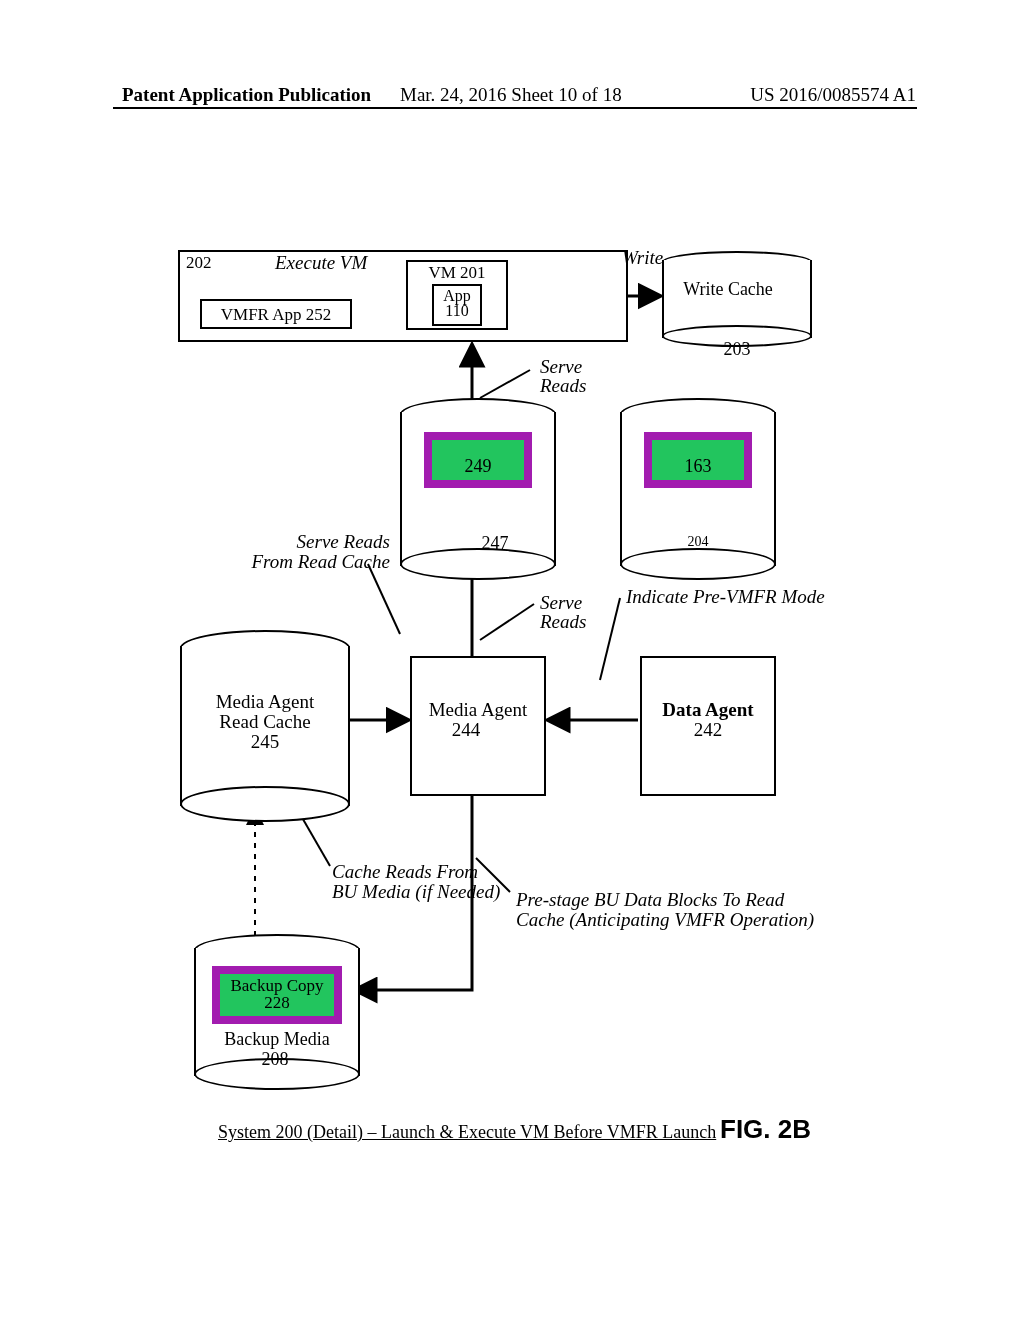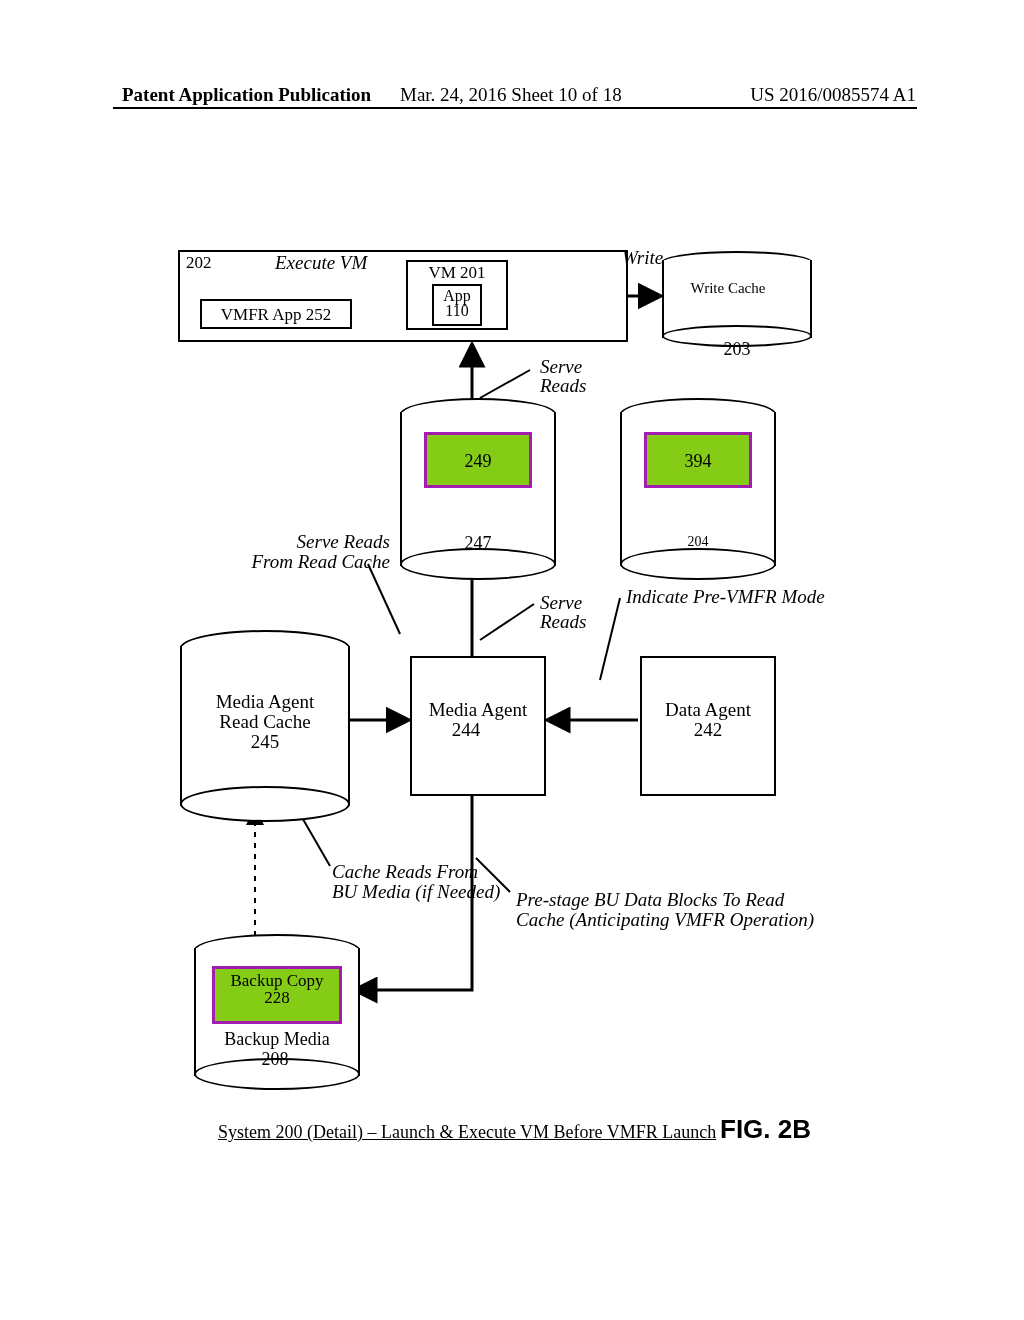--- a/index.html
+++ b/index.html
@@ -90,22 +90,22 @@
   svg.arrows {
     position: absolute;
     left: 0; top: 0;
     width: 1024px;
     height: 1320px;
     pointer-events: none;
   }
 
   .inner-rect {
     position: absolute;
-    border: 3px solid #a21caf;
-    background: #84cc16;
+    border: 8px solid #a21caf;
+    background: #22c55e;
     text-align: center;
     box-sizing: border-box;
   }
 </style>
 </head>
 <body>
 
 <div class="page">
 
   <div class="hdr">
@@ -166,40 +166,40 @@
     <div class="lbl center" style="position:relative; width:100%; top:-2px; font-size:16px;">110</div>
   </div>
 
   <div class="lbl italic" style="left:622px; top:248px;text-align:right;">Write</div>
 
   <div class="cyl" style="left:662px; top:260px; width:150px; height:78px;">
     <div class="top-e" style="top:-9px; height:18px;"></div>
     <div class="body" style="top:0px; bottom:0px;"></div>
     <div class="bot-e" style="bottom:-9px; height:18px;"></div>
   </div>
-  <div class="lbl center" style="left:662px; top:280px; width:132px; font-size:15px;">Write Cache</div>
+  <div class="lbl center" style="left:662px; top:280px; width:132px; font-size:18px;">Write Cache</div>
   <div class="lbl center" style="left:662px; top:300px; width:150px; font-size:18px;margin-top:40px;">203</div>
 
   <div class="lbl italic" style="left:540px; top:357px;">Serve</div>
   <div class="lbl italic" style="left:540px; top:376px;">Reads</div>
 
   <div class="cyl" style="left:400px; top:412px; width:156px; height:154px;">
     <div class="top-e" style="top:-14px; height:28px;"></div>
     <div class="body" style="top:0px; bottom:0px;"></div>
     <div class="bot-e" style="bottom:-14px; height:28px;"></div>
   </div>
   <div class="inner-rect" style="left:424px; top:432px; width:108px; height:56px; padding-top:16px; font-size:18px;">249</div>
-  <div class="lbl center" style="left:400px; top:534px; width:156px; font-size:18px;">247</div>
+  <div class="lbl center" style="left:400px; top:534px; width:156px; font-size:18px;padding-left:17px;">247</div>
 
   <div class="cyl" style="left:620px; top:412px; width:156px; height:154px;">
     <div class="top-e" style="top:-14px; height:28px;"></div>
     <div class="body" style="top:0px; bottom:0px;"></div>
     <div class="bot-e" style="bottom:-14px; height:28px;"></div>
   </div>
-  <div class="inner-rect" style="left:644px; top:432px; width:108px; height:56px; padding-top:16px; font-size:18px;">394</div>
+  <div class="inner-rect" style="left:644px; top:432px; width:108px; height:56px; padding-top:16px; font-size:18px;">163</div>
   <div class="lbl center" style="left:620px; top:534px; width:156px; font-size:14px;">204</div>
 
   <div class="lbl italic" style="left:240px; top:532px; text-align:right; width:150px;">Serve Reads</div>
   <div class="lbl italic" style="left:225px; top:552px; text-align:right; width:165px;">From Read Cache</div>
 
   <div class="lbl italic" style="left:540px; top:593px;">Serve</div>
   <div class="lbl italic" style="left:540px; top:612px;">Reads</div>
 
   <div class="lbl italic" style="left:626px; top:587px;">Indicate Pre-VMFR Mode</div>
 
@@ -210,21 +210,21 @@
   </div>
   <div class="lbl center" style="left:180px; top:692px; width:170px;">Media Agent</div>
   <div class="lbl center" style="left:180px; top:712px; width:170px;">Read Cache</div>
   <div class="lbl center" style="left:180px; top:732px; width:170px;">245</div>
 
   <div class="box" style="left:410px; top:656px; width:136px; height:140px;"></div>
   <div class="lbl center" style="left:410px; top:700px; width:136px;">Media Agent</div>
   <div class="lbl center" style="left:410px; top:720px; width:112px;">244</div>
 
   <div class="box" style="left:640px; top:656px; width:136px; height:140px;"></div>
-  <div class="lbl center" style="left:640px; top:700px; width:136px;">Data Agent</div>
+  <div class="lbl center" style="left:640px; top:700px; width:136px;font-weight:bold;">Data Agent</div>
   <div class="lbl center" style="left:640px; top:720px; width:136px;">242</div>
 
   <div class="lbl italic" style="left:332px; top:862px;">Cache Reads From</div>
   <div class="lbl italic" style="left:332px; top:882px;">BU Media (if Needed)</div>
 
   <div class="lbl italic" style="left:516px; top:910px;">Cache (Anticipating VMFR Operation)</div>
   <div class="lbl italic" style="left:516px; top:890px;">Pre-stage BU Data Blocks To Read</div>
 
   <div class="cyl" style="left:194px; top:948px; width:166px; height:128px;">
     <div class="top-e" style="top:-14px; height:28px;"></div>

